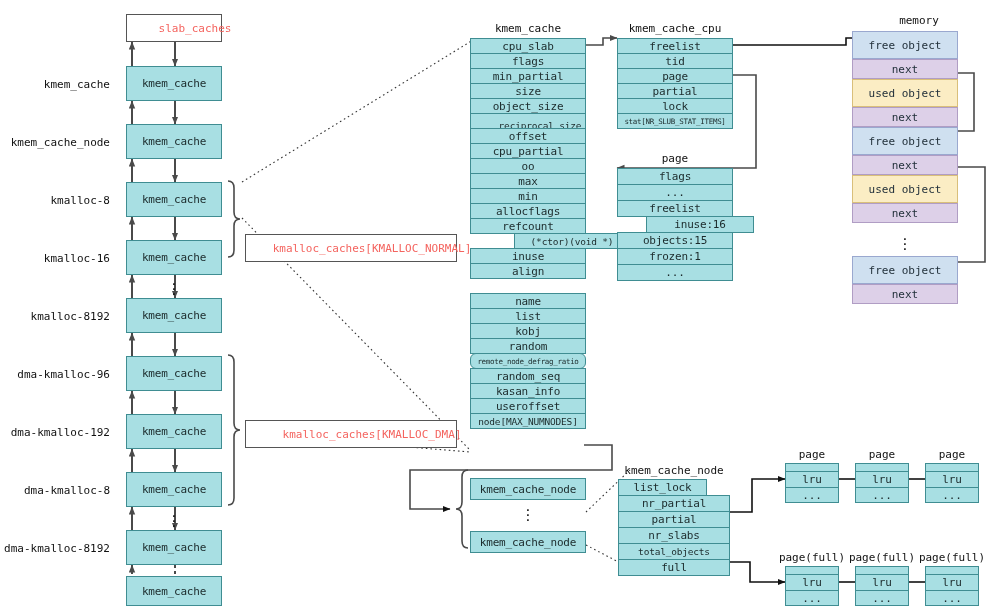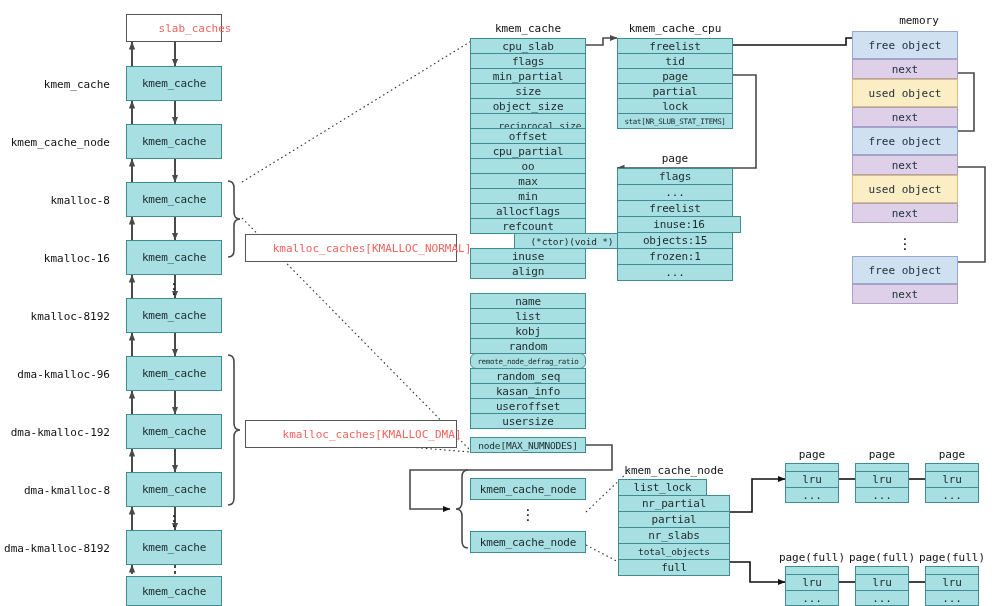--- a/index.html
+++ b/index.html
@@ -169,39 +169,39 @@
   <div class="cell" style="left:470px;top:278px;width:116px;height:16px;margin-top:15px;">red_left_pad</div>
   <div class="cell" style="left:470px;top:293px;width:116px;height:16px;">name</div>
   <div class="cell" style="left:470px;top:308px;width:116px;height:16px;">list</div>
   <div class="cell" style="left:470px;top:323px;width:116px;height:16px;">kobj</div>
   <div class="cell" style="left:470px;top:338px;width:116px;height:16px;">random</div>
   <div class="cell tiny" style="left:470px;top:353px;width:116px;height:16px;border-radius:6px;">remote_node_defrag_ratio</div>
   <div class="cell" style="left:470px;top:368px;width:116px;height:16px;">random_seq</div>
   <div class="cell" style="left:470px;top:383px;width:116px;height:16px;">kasan_info</div>
   <div class="cell" style="left:470px;top:398px;width:116px;height:16px;">useroffset</div>
   <div class="cell" style="left:470px;top:413px;width:116px;height:16px;">usersize</div>
-  <div class="cell small" style="left:470px;top:437px;width:116px;height:16px;">node[MAX_NUMNODES]</div>
+  <div class="cell small" style="left:470px;top:413px;width:116px;height:16px;">node[MAX_NUMNODES]</div>
 </div>
 
 <div class="caption" style="left:617px;top:22px;width:116px;text-align:center;">kmem_cache_cpu</div>
 <div>
   <div class="cell" style="left:617px;top:38px;width:116px;height:16px;">freelist</div>
   <div class="cell" style="left:617px;top:53px;width:116px;height:16px;">tid</div>
   <div class="cell" style="left:617px;top:68px;width:116px;height:16px;">page</div>
   <div class="cell" style="left:617px;top:83px;width:116px;height:16px;">partial</div>
   <div class="cell" style="left:617px;top:98px;width:116px;height:16px;">lock</div>
   <div class="cell tiny" style="left:617px;top:113px;width:116px;height:16px;">stat[NR_SLUB_STAT_ITEMS]</div>
 </div>
 
 <div class="caption" style="left:617px;top:152px;width:116px;text-align:center;">page</div>
 <div>
   <div class="cell" style="left:617px;top:168px;width:116px;height:17px;">flags</div>
   <div class="cell" style="left:617px;top:184px;width:116px;height:17px;">...</div>
   <div class="cell" style="left:617px;top:200px;width:116px;height:17px;">freelist</div>
-  <div class="cell" style="left:617px;top:216px;width:124px;height:17px;">inuse:16</div>
+  <div class="cell" style="left:646px;top:216px;width:108px;height:17px;">inuse:16</div>
   <div class="cell" style="left:617px;top:232px;width:116px;height:17px;">objects:15</div>
   <div class="cell" style="left:617px;top:248px;width:116px;height:17px;">frozen:1</div>
   <div class="cell" style="left:617px;top:264px;width:116px;height:17px;">...</div>
 </div>
 
 <div class="caption" style="left:880px;top:14px;width:78px;text-align:center;">memory</div>
 <div>
   <div class="memcell" style="left:852px;top:31px;width:106px;height:28px;background:#cfe0f0;border:1px solid #9aa8cf;">free object</div>
   <div class="memcell" style="left:852px;top:59px;width:106px;height:20px;background:#ddd0e8;border:1px solid #b09dc4;">next</div>
   <div class="memcell" style="left:852px;top:79px;width:106px;height:28px;background:#fbedc4;border:1px solid #d9bf7a;">used object</div>

